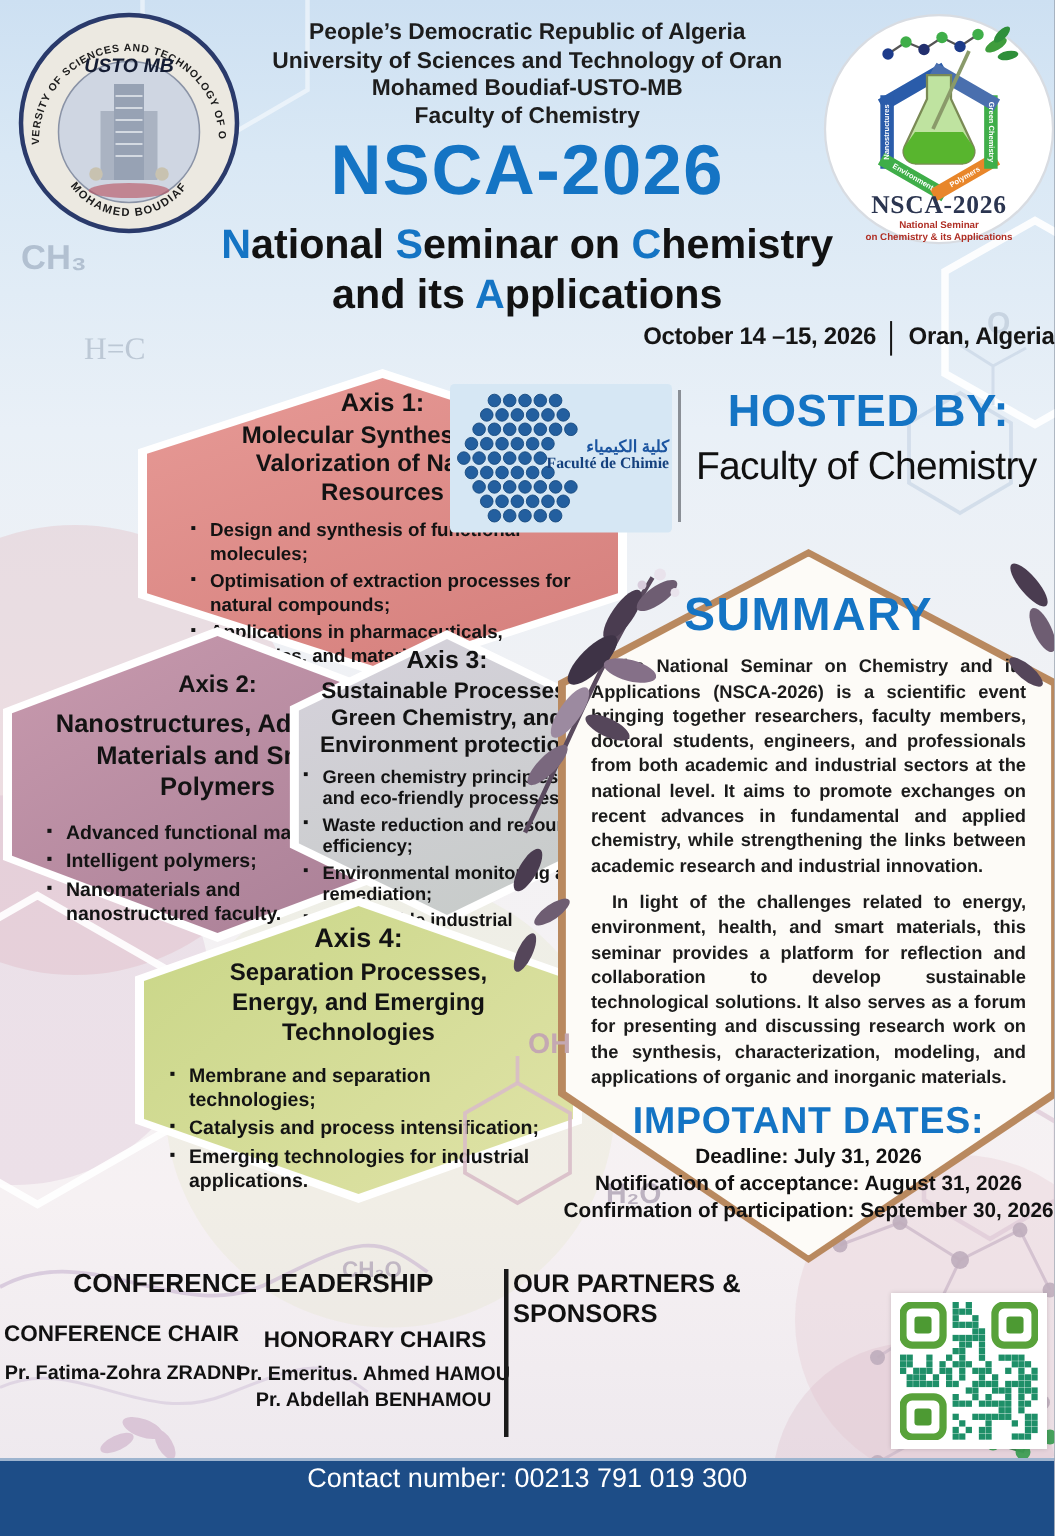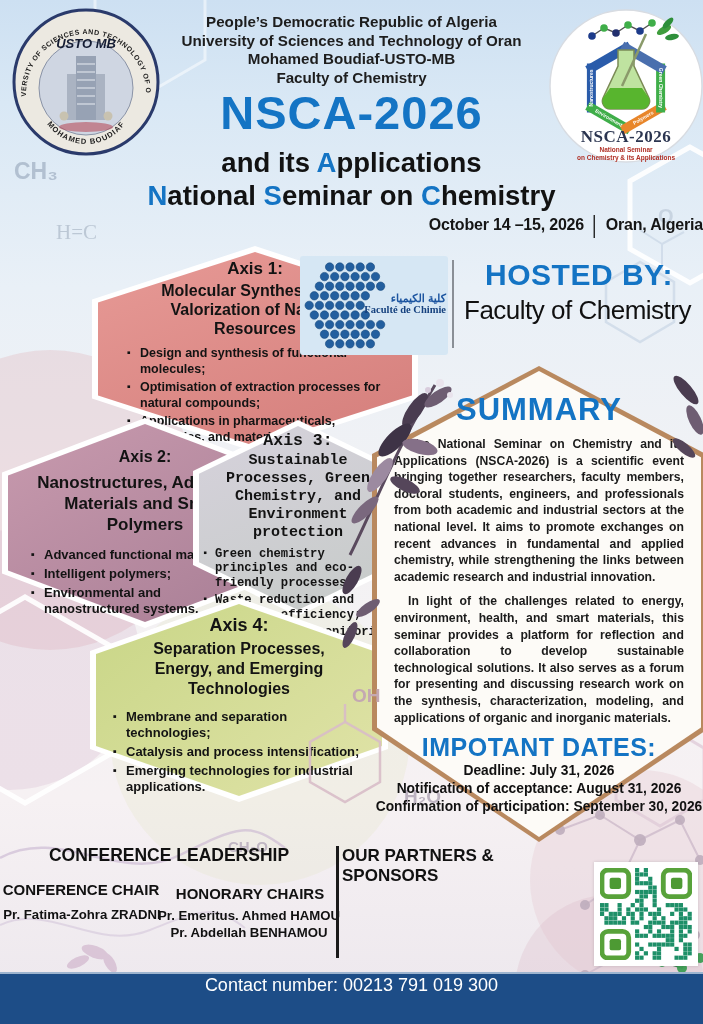--- a/index.html
+++ b/index.html
@@ -130,22 +130,22 @@
   <div class="wm" style="left:404px;top:786px;font-size:19px;color:#b2a8b8;opacity:.85;">H₂O</div>
 
   <div class="abs" id="org-lines">
     <div>People’s Democratic Republic of Algeria</div>
     <div>University of Sciences and Technology of Oran</div>
     <div>Mohamed Boudiaf-USTO-MB</div>
     <div>Faculty of Chemistry</div>
   </div>
   <div class="abs" id="main-title">NSCA-2026</div>
   <div class="abs" id="subtitle">
+    <div><span class="blue">N</span><span>ational </span><span class="blue">S</span><span>eminar on </span><span class="blue">C</span><span>hemistry</span></div>
     <div><span>and its </span><span class="blue">A</span><span>pplications</span></div>
-    <div><span class="blue">N</span><span>ational </span><span class="blue">S</span><span>eminar on </span><span class="blue">C</span><span>hemistry</span></div>
   </div>
   <div class="abs" id="date-line">
     <span>October 14 –15, 2026</span><span class="sep">│</span><span>Oran, Algeria</span>
   </div>
 
   <svg class="abs" style="left:12px;top:8px;z-index:5" width="148" height="148" viewBox="0 0 148 148">
     <defs>
       <path id="arcT" d="M 14,86 A 60,60 0 0 1 134,86" fill="none"></path>
       <path id="arcB" d="M 26,88 A 48,48 0 0 0 122,88" fill="none"></path>
     </defs>
@@ -231,26 +231,26 @@
 
   <div class="hex" style="left:2px;top:418px;width:286px;height:210px;">
     <div class="hex-b hexclip"></div>
     <div class="hex-f hexclip" style="background:linear-gradient(150deg,#c89aae,#a87e95);"></div>
     <div class="hex-c" style="padding-top:30px;">
       <div class="ax-title" style="font-size:16px;text-align:center;">Axis 2:</div>
       <div class="ax-head" style="font-size:17px;line-height:21px;width:232px;margin-top:6px;">Nanostructures, Advanced Materials and Smart Polymers</div>
       <ul class="ax-list" style="width:228px;font-size:13px;line-height:16px;margin-top:12px;">
         <li>Advanced functional materials;</li>
         <li>Intelligent polymers;</li>
-        <li>Environmental and nanostructured systems.</li>
+        <li>Nanomaterials and nanostructured faculty.</li>
       </ul>
     </div>
   </div>
 
-  <div class="hex" style="left:193px;top:420px;width:210px;height:196px;font-family:Liberation Mono, monospace;">
+  <div class="hex" style="left:193px;top:420px;width:210px;height:196px;">
     <div class="hex-b hexclip"></div>
     <div class="hex-f hexclip" style="background:linear-gradient(160deg,#d6d2dc,#c6cbc8);"></div>
     <div class="hex-c" style="padding-top:11px;">
       <div class="ax-title" style="font-size:16.5px;">Axis 3:</div>
       <div class="ax-head" style="font-size:15px;line-height:18px;width:196px;">Sustainable Processes, Green Chemistry, and Environment protection</div>
       <ul class="ax-list" style="width:192px;font-size:12.2px;line-height:14.4px;margin-top:5px;">
         <li>Green chemistry principles and eco-friendly processes;</li>
         <li>Waste reduction and resource efficiency;</li>
         <li>Environmental monitoring and remediation;</li>
         <li>Sustainable industrial practices.</li>

